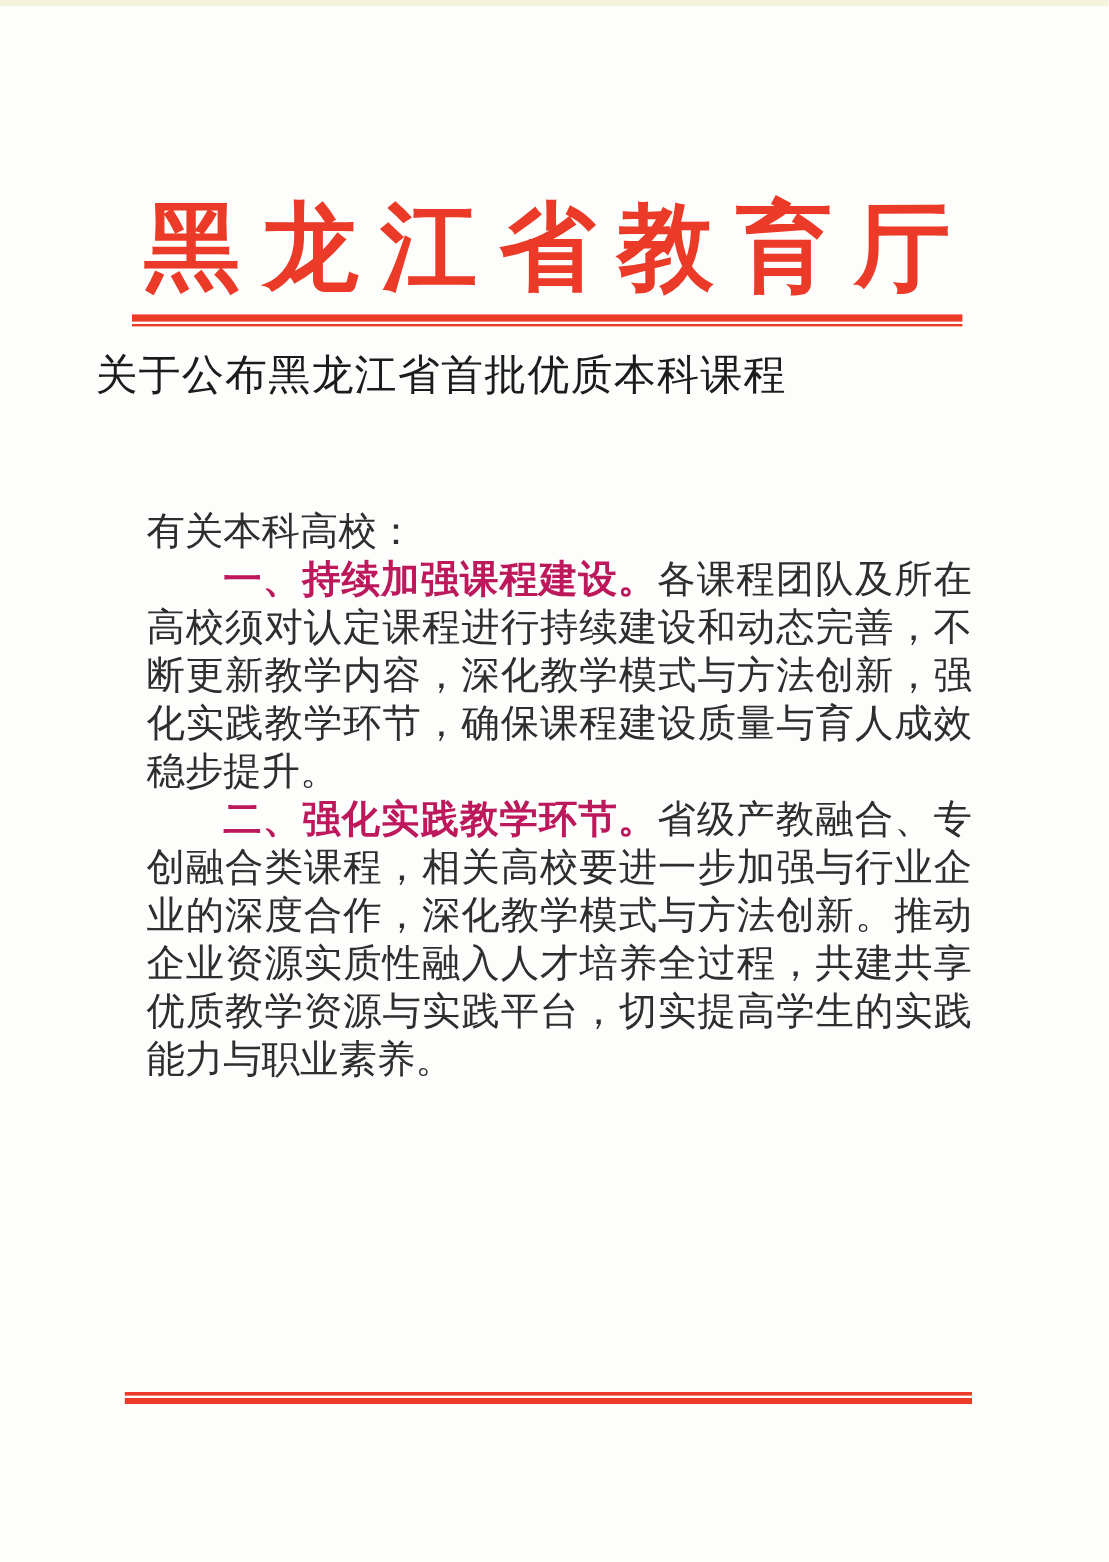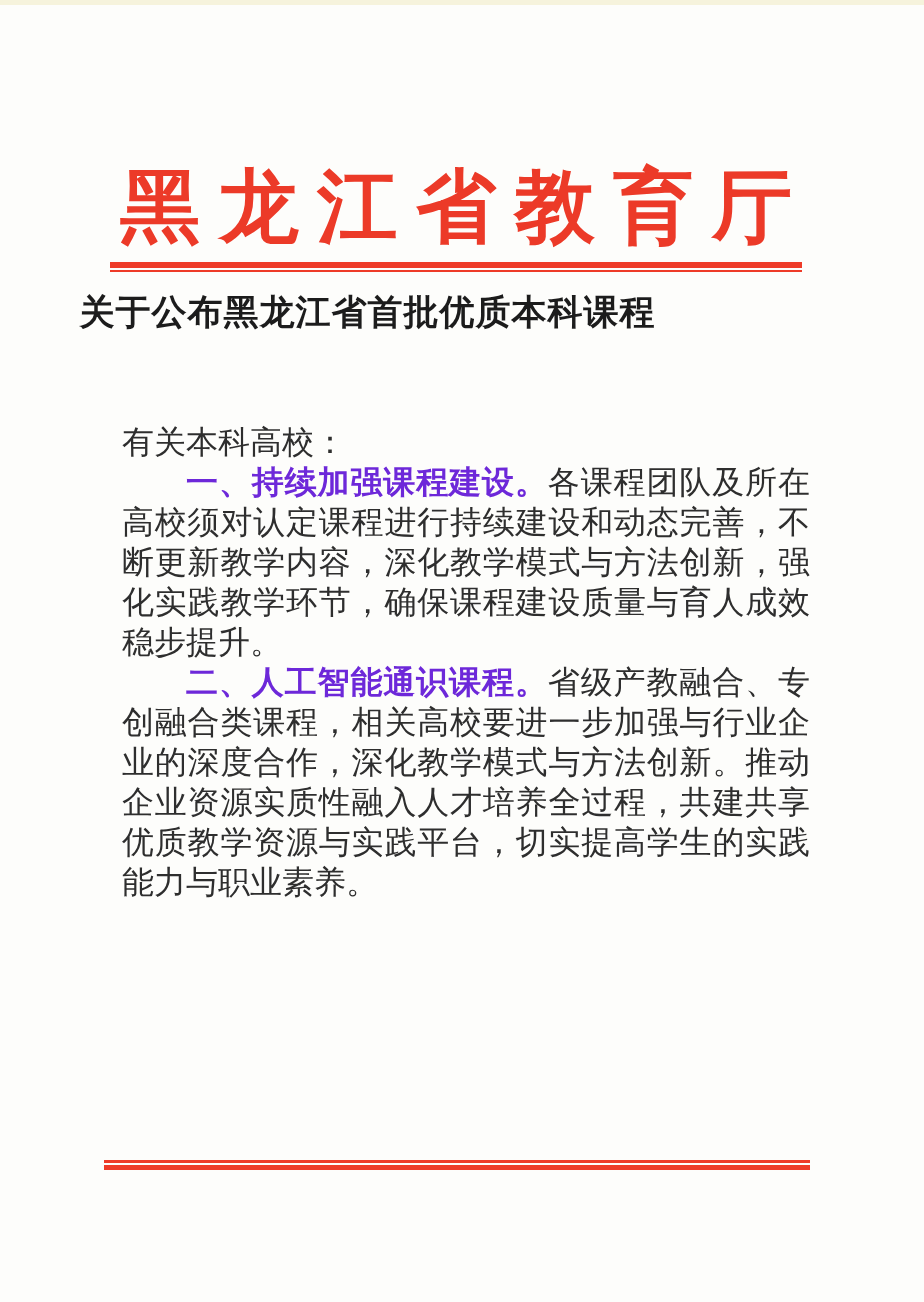--- a/index.html
+++ b/index.html
@@ -50,21 +50,21 @@
   }
   .doc-title {
     position: absolute;
     top: 290px;
     left: 0;
     width: 735px;
     text-align: center;
     color: #1c1c1c;
     font-size: 35px;
     line-height: 45px;
-    font-weight: bold;
+    font-weight: normal;
     letter-spacing: 1px;
   }
   .body-text {
     position: absolute;
     top: 422px;
     left: 122px;
     width: 688px;
     color: #2e2e2e;
     font-size: 32px;
     line-height: 40px;
@@ -73,21 +73,21 @@
   .body-text p {
     margin: 0;
     padding: 0;
     text-indent: 2em;
   }
   .body-text p.salutation {
     text-indent: 0;
   }
   .body-text b {
     font-weight: bold;
-    color: #6d28d9;
+    color: #be185d;
     font-family: "Liberation Sans", "DejaVu Sans", sans-serif;
   }
   
   .rule-bottom {
     position: absolute;
     top: 1160px;
     left: 104px;
     width: 706px;
     height: 10px;
     box-sizing: border-box;
@@ -114,18 +114,18 @@
 
   <div class="rule-top"></div>
 
   <div class="doc-title">
     <div>关于公布黑龙江省首批优质本科课程</div>
   </div>
 
   <div class="body-text">
     <p class="salutation">有关本科高校：</p>
     <p><b>一、持续加强课程建设。</b><span>各课程团队及所在高校须对认定课程进行持续建设和动态完善，不断更新教学内容，深化教学模式与方法创新，强化实践教学环节，确保课程建设质量与育人成效稳步提升。</span></p>
-    <p><b>二、人工智能通识课程。</b><span>省级产教融合、专创融合类课程，相关高校要进一步加强与行业企业的深度合作，深化教学模式与方法创新。推动企业资源实质性融入人才培养全过程，共建共享优质教学资源与实践平台，切实提高学生的实践能力与职业素养。</span></p>
+    <p><b>二、强化实践教学环节。</b><span>省级产教融合、专创融合类课程，相关高校要进一步加强与行业企业的深度合作，深化教学模式与方法创新。推动企业资源实质性融入人才培养全过程，共建共享优质教学资源与实践平台，切实提高学生的实践能力与职业素养。</span></p>
   </div>
 
   <div class="rule-bottom"></div>
 
 </div>
 
 </body></html>

